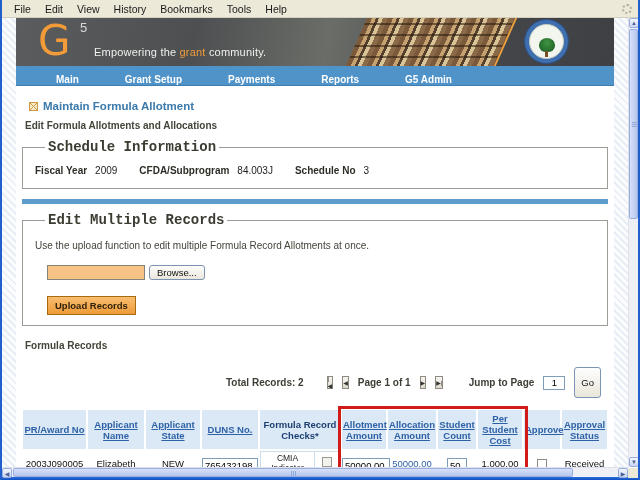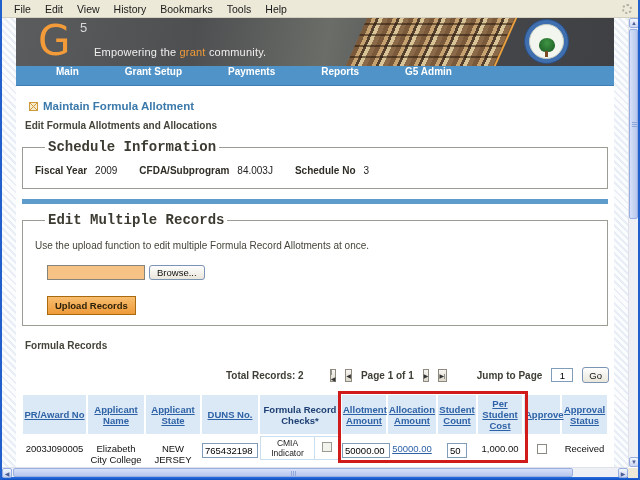--- a/index.html
+++ b/index.html
@@ -51,21 +51,21 @@
   .seal { position:absolute; left:508px; top:1px; width:45px; height:45px; border-radius:50%;
           background:#3f6fae; border:1px solid #2a4f86; display:flex; align-items:center; justify-content:center; }
   .seal-ring { width:35px; height:35px; border-radius:50%; background:#f3f5ef; border:1px solid #c8cfc2;
                display:flex; align-items:flex-end; justify-content:center; overflow:hidden; }
   .tree { width:16px; height:14px; background:radial-gradient(ellipse at 50% 35%,#3f9444 0%,#256b2c 70%); border-radius:50% 50% 45% 45%;
           position:relative; margin-bottom:6px; }
   .tree:after { content:""; position:absolute; left:6.5px; bottom:-5px; width:3px; height:6px; background:#7a4d22; }
 
   
   .nav { height:20px; background:#4f93c9; border-bottom:1px solid #3d7fb5;
-         display:flex; align-items:flex-start; padding-left:40px; gap:46px; }
+         display:flex; align-items:flex-end; padding-left:40px; gap:46px; }
   .nav-item { color:#fff; font-weight:bold; font-size:10px; cursor:default; white-space:nowrap; }
 
   
   .content { background:#fff; min-height:363px; padding:8px 5px 4px 5px; }
   .page-head { display:flex; align-items:center; gap:5px; margin:6px 0 2px 8px; }
   .bullet { width:9px; height:9px; border:1px solid #cf9a3e; background:
             linear-gradient(45deg,transparent 44%,#cf9a3e 44% 56%,transparent 56%),
             linear-gradient(-45deg,transparent 44%,#cf9a3e 44% 56%,transparent 56%),#f7ebcd; }
   .page-title { color:#3b79ab; font-weight:bold; font-size:11.5px; }
   .subtitle { font-weight:bold; font-size:10px; color:#45443a; margin:8px 0 8px 4px; }
@@ -82,27 +82,27 @@
   .file-row { display:flex; gap:4px; align-items:center; margin:0 0 16px 16px; }
   .file-input { width:98px; height:15px; border:1px solid #84847a; background:#f6c286; font-size:9.5px; padding:1px 2px; }
   .xp-btn { background:linear-gradient(#fefefe,#e9e6da); border:1px solid #7b93b5; border-radius:3px;
             font-size:9.5px; padding:1px 7px; color:#111; }
   .upload-btn { background:linear-gradient(#f8bd6f,#ee9b39); border:1px solid #a8690f; font-weight:bold;
                 color:#2a1f08; font-size:9.5px; padding:3px 7px; margin-left:16px; }
 
   .section-title { font-weight:bold; font-size:10px; color:#45443a; margin:14px 0 4px 4px; }
 
   
-  .pag-row { display:flex; align-items:center; gap:9px; margin:16px 0 10px 205px; }
+  .pag-row { display:flex; align-items:center; gap:9px; margin:16px 8px 10px 205px; }
   .pag-text { font-weight:bold; color:#3f3e36; font-size:10px; white-space:nowrap; }
   .pg-btn { width:13px; height:13px; display:flex; align-items:center; justify-content:center;
             background:linear-gradient(#f7f6f2,#dcd8cc); border:1px solid #8e8a80; font-size:6px; color:#333; }
   .pag-gap1 { width:20px; } .pag-gap2 { width:30px; }
   .jump-input { width:22px; height:14px; border:1px solid #7f9db9; font-size:9.5px; text-align:center; }
-  .go-btn { padding:0 6px; height:16px; }
+  .go-btn { padding:0 6px; height:31px; }
 
   
   .table-wrap { position:relative; margin-top:4px; }
   table.records { border-collapse:separate; border-spacing:2px; table-layout:fixed; width:588px; }
   th { background:#dbe8f5; font-size:9.5px; font-weight:bold; vertical-align:middle; padding:3px 1px; height:38px; }
   .th-link { color:#2e62a6; text-decoration:underline; cursor:pointer; }
   .th-plain { color:#1d3f73; }
   td { vertical-align:top; text-align:center; font-size:9.5px; color:#111; padding-top:7px; }
   td.checks-cell { padding:0; }
   .checks-tbl { width:100%; border-collapse:collapse; }

